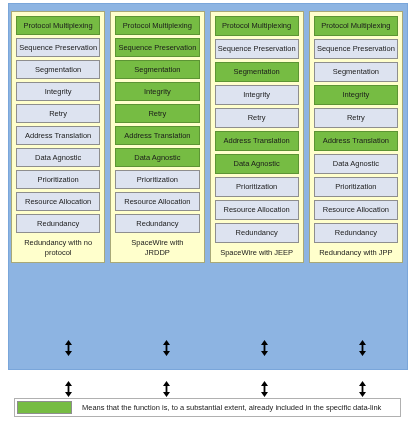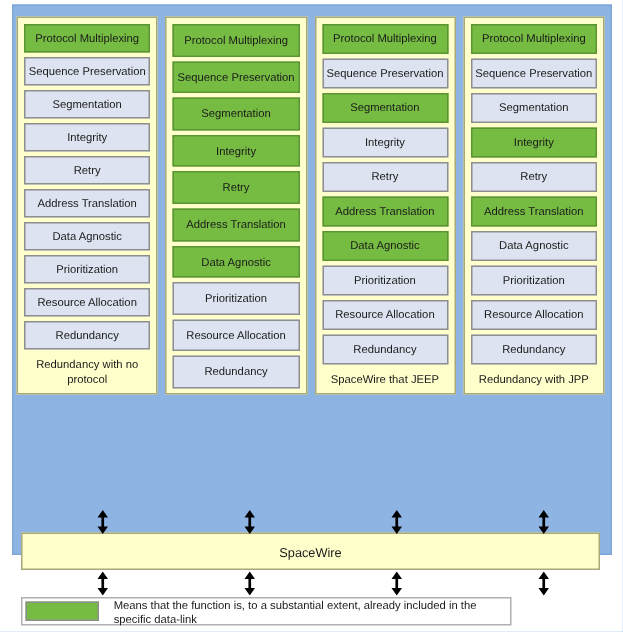--- a/index.html
+++ b/index.html
@@ -106,21 +106,21 @@
     justify-content: center;
     font-size: 8.5px;
     color: #1a1a1a;
   }
 
   
   .legend {
     position: absolute;
     left: 14px;
     top: 398px;
-    width: 327px;
+    width: 387px;
     height: 19px;
     border: 1px solid #b0b0b0;
     box-sizing: border-box;
     background: #ffffff;
     display: flex;
     align-items: stretch;
   }
   .legend-swatch {
     width: 55px;
     margin: 2px 0 2px 2px;
@@ -162,54 +162,52 @@
         <div class="fn-box green">Protocol Multiplexing</div>
         <div class="fn-box green">Sequence Preservation</div>
         <div class="fn-box green">Segmentation</div>
         <div class="fn-box green">Integrity</div>
         <div class="fn-box green">Retry</div>
         <div class="fn-box green">Address Translation</div>
         <div class="fn-box green">Data Agnostic</div>
         <div class="fn-box">Prioritization</div>
         <div class="fn-box">Resource Allocation</div>
         <div class="fn-box">Redundancy</div>
+        <div class="col-label">SpaceWire with JRDDP</div>
       </div>
       <div class="column">
         <div class="fn-box green">Protocol Multiplexing</div>
         <div class="fn-box">Sequence Preservation</div>
         <div class="fn-box green">Segmentation</div>
         <div class="fn-box">Integrity</div>
         <div class="fn-box">Retry</div>
         <div class="fn-box green">Address Translation</div>
         <div class="fn-box green">Data Agnostic</div>
         <div class="fn-box">Prioritization</div>
         <div class="fn-box">Resource Allocation</div>
         <div class="fn-box">Redundancy</div>
-        <div class="col-label">SpaceWire that JEEP</div>
+        <div class="col-label">SpaceWire with JEEP</div>
       </div>
       <div class="column">
         <div class="fn-box green">Protocol Multiplexing</div>
         <div class="fn-box">Sequence Preservation</div>
         <div class="fn-box">Segmentation</div>
         <div class="fn-box green">Integrity</div>
         <div class="fn-box">Retry</div>
         <div class="fn-box green">Address Translation</div>
         <div class="fn-box">Data Agnostic</div>
         <div class="fn-box">Prioritization</div>
         <div class="fn-box">Resource Allocation</div>
         <div class="fn-box">Redundancy</div>
         <div class="col-label">Redundancy with JPP</div>
       </div>
     </div>
 
   <div id="arrows-upper"></div>
 
-  <div class="spw-bar">
-    <span>SpaceWire</span>
-  </div>
 
   <div id="arrows-lower"></div>
 
   <div class="legend">
     <div class="legend-swatch"></div>
     <div class="legend-text">Means that the function is, to a substantial extent, already included in the specific data-link</div>
   </div>
 
 <div class="arrow" style="left: 63px; top: 340px;">
       <svg width="11" height="16" viewBox="0 0 11 16">

